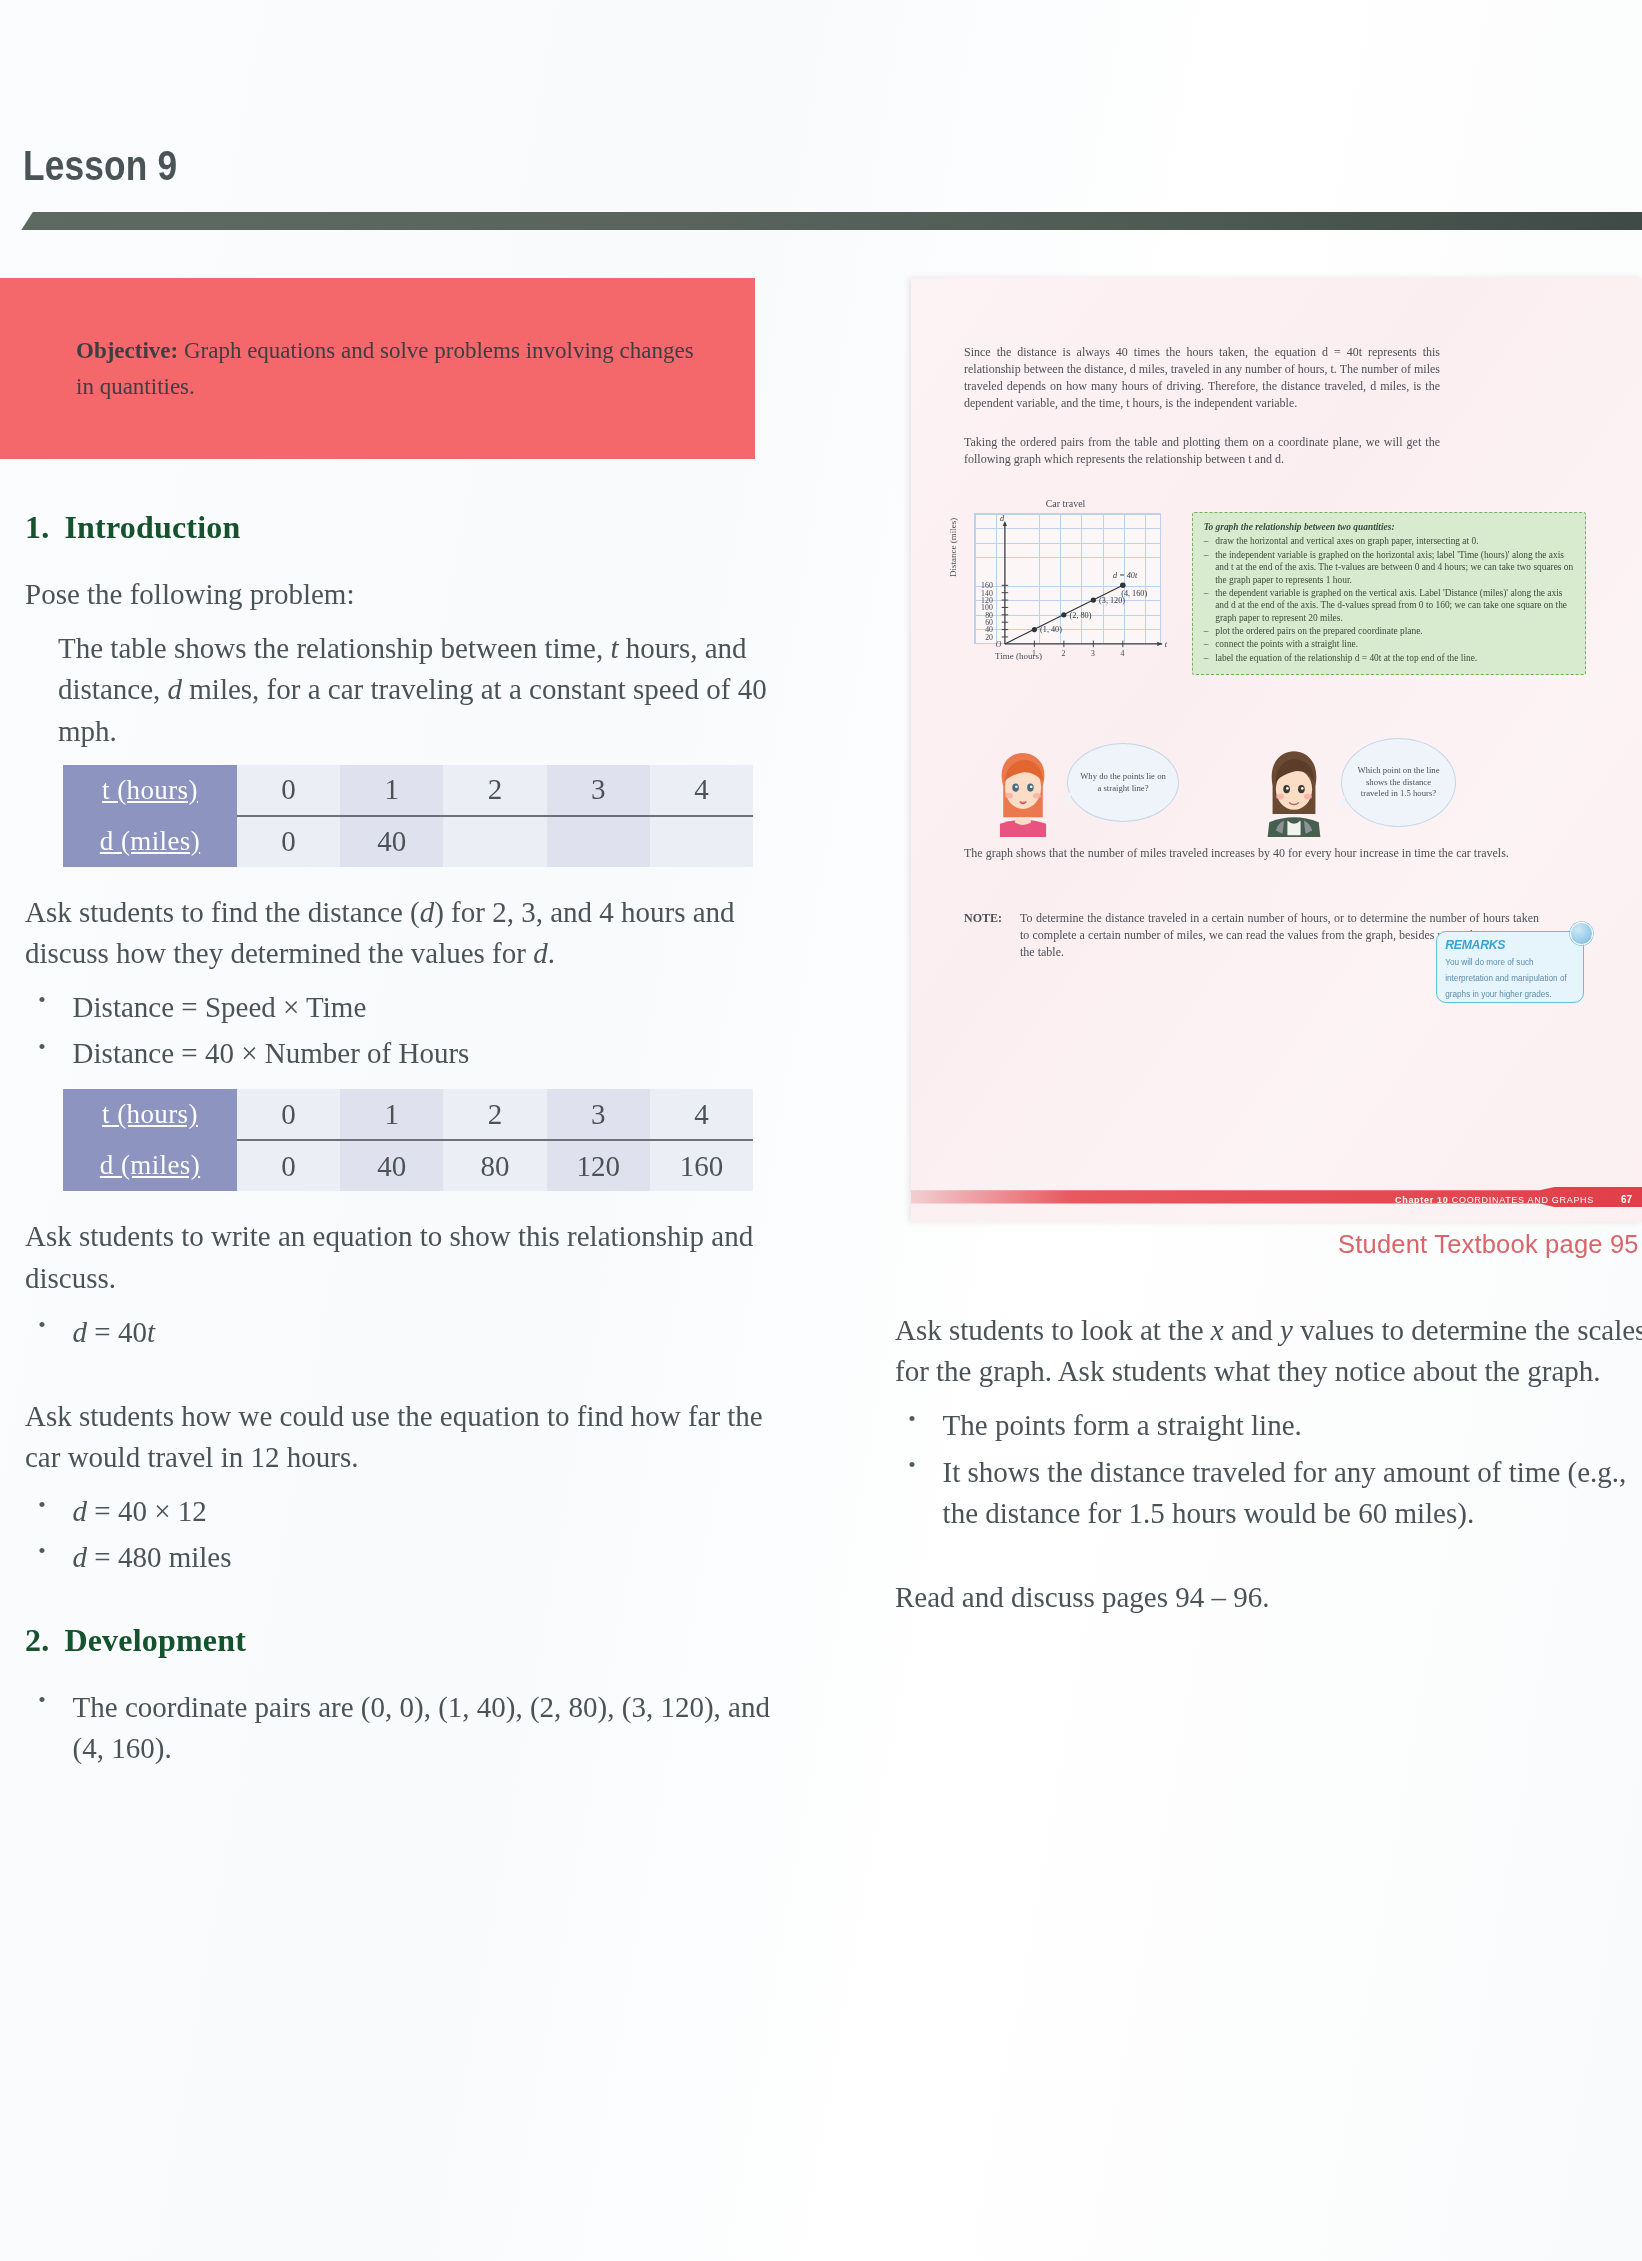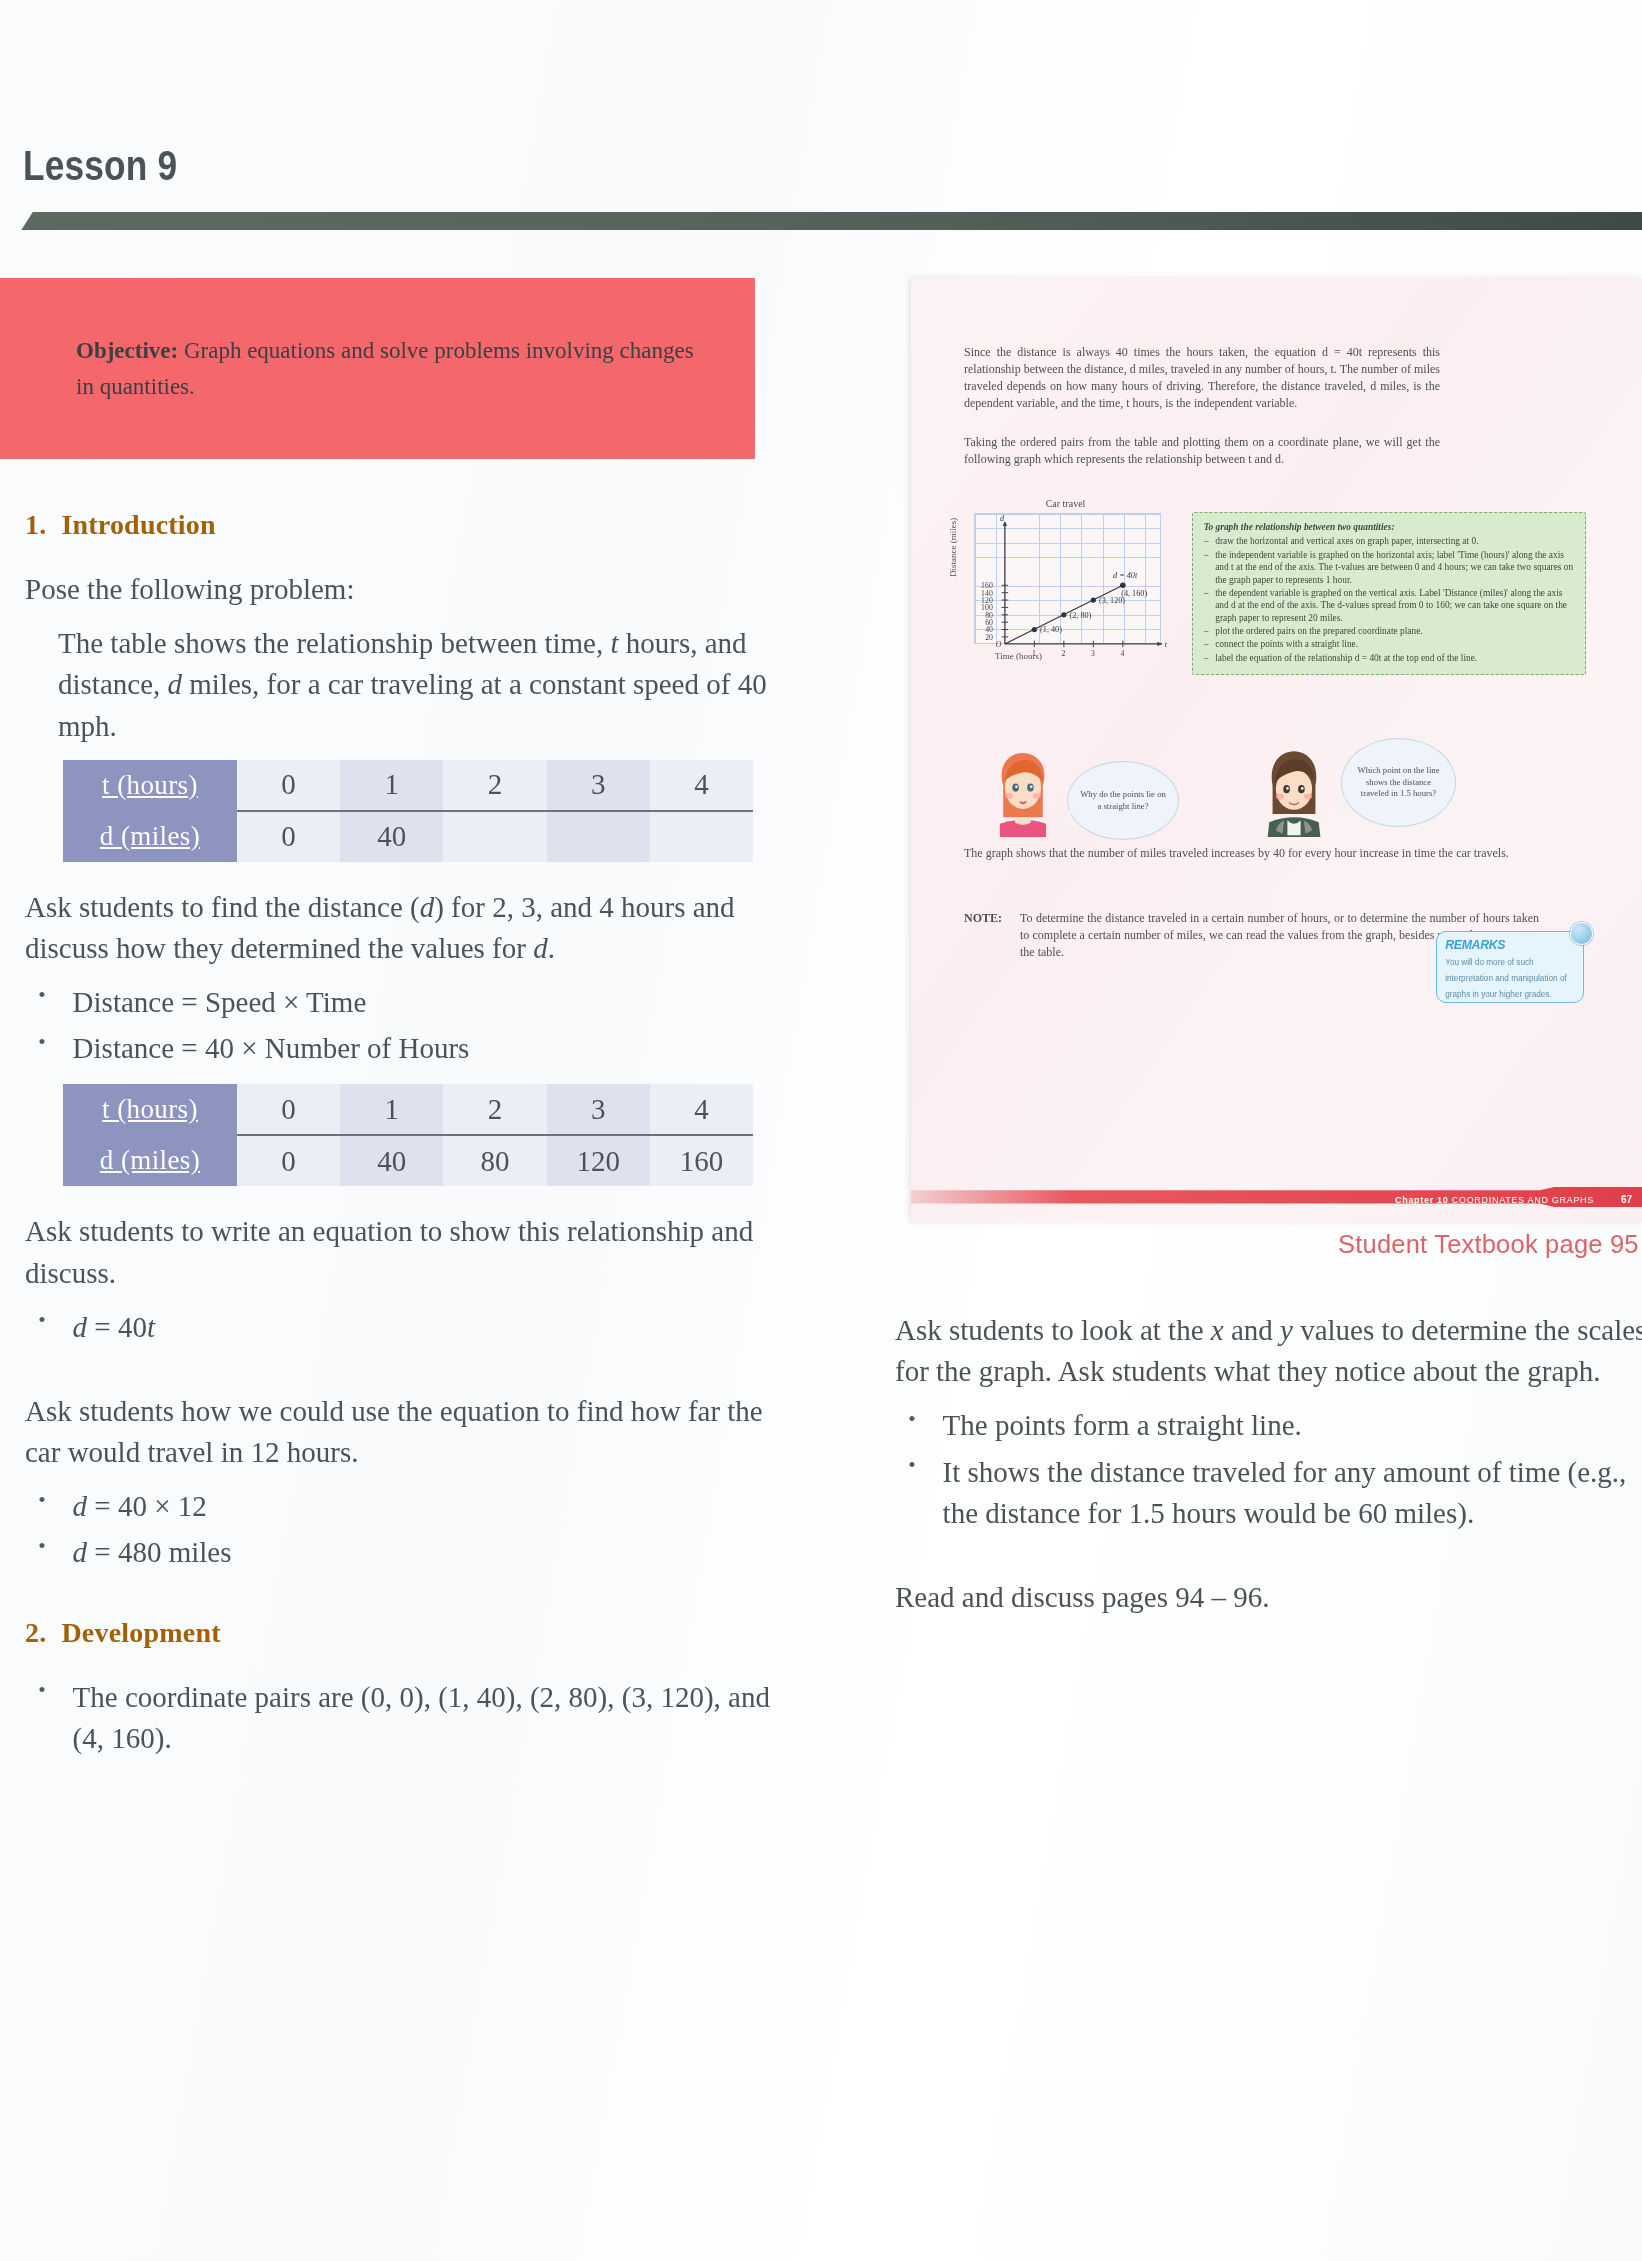--- a/index.html
+++ b/index.html
@@ -56,23 +56,23 @@
   }
   .objective-text b { font-weight: 700; }
 
   
   .col-left {
     position: absolute;
     left: 25px; top: 509px;
     width: 755px;
   }
   .sec-head {
-    font-size: 28px;
+    font-size: 32px;
     font-weight: 700;
-    color: #a16207;
+    color: #14532d;
     margin: 0 0 28px 0;
     letter-spacing: 0.2px;
   }
   .sec-head .num { margin-right: 15px; }
   p.body {
     font-size: 29px;
     line-height: 1.42;
     color: #4b5357;
     margin: 0 0 13px 0;
   }
@@ -227,21 +227,21 @@
     padding: 8.2px 10px;
   }
   .bubble::after {
     content: "";
     position: absolute;
     left: -11.5px; bottom: 16.4px;
     width: 0; height: 0;
     border: 7.4px solid transparent;
     border-right-color: #eef4fa;
   }
-  .bub-girl { left: 156px; top: 483px; width: 112px; height: 79px; }
+  .bub-girl { left: 156px; top: 465px; width: 112px; height: 79px; }
   .bub-boy  { left: 430px; top: 460px; width: 115px; height: 89px; }
 
   
   .remarks {
     position: absolute;
     left: 525px; top: 653px;
     width: 148px; height: 72px;
     background: #e6f4fb;
     border: 1.6px solid #63bde4;
     border-radius: 10px;

